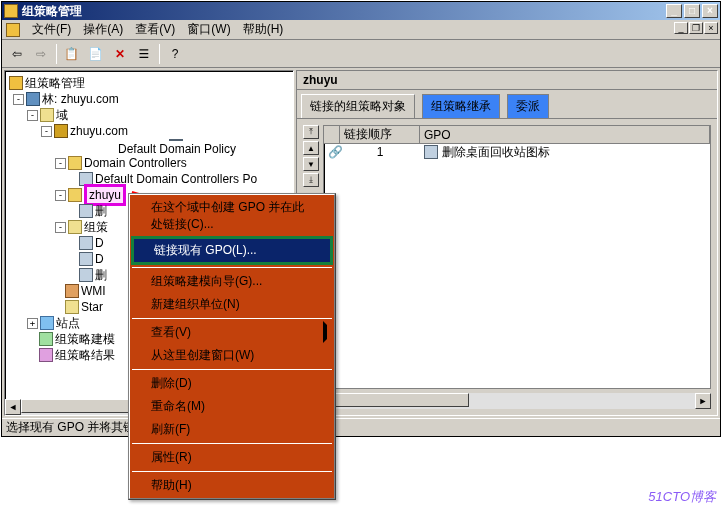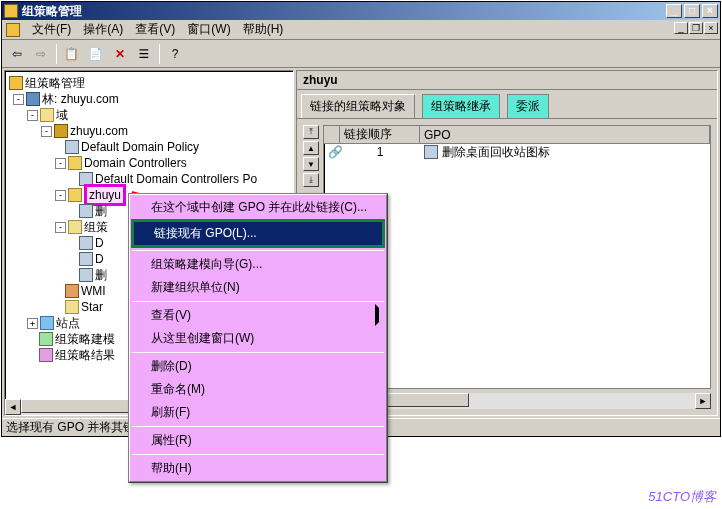--- a/index.html
+++ b/index.html
@@ -31,32 +31,32 @@
 .i-gpo { background:#c0d0e0; border:1px solid #506070;}
 .i-folder { background:#f0e090; border:1px solid #a09040;}
 .i-wmi { background:#e0a060; border:1px solid #805020;}
 .i-site { background:#80c0f0; border:1px solid #4070a0;}
 .i-model { background:#a0e0a0; border:1px solid #508050;}
 .i-result { background:#e0a0e0; border:1px solid #805080;}
 .selected-box { border: 3px solid #e000e0; padding: 0 2px; background:#ffe0ff; }
 .right-pane { flex: 1; display: flex; flex-direction: column; }
 .right-header { background: #d4d0c8; padding: 2px 6px; font-weight: bold; border-bottom:1px solid #808080;}
 .tabs { background:#d4d0c8; display:flex; padding:4px 4px 0 4px; border-bottom:1px solid #808080;gap:8px;}
-.tab { padding:3px 8px; background:#5eead4; border:1px solid #808080; border-bottom:none; margin-right:-1px;}
+.tab { padding:3px 8px; background:#3b82f6; border:1px solid #808080; border-bottom:none; margin-right:-1px;}
 .tab.active { background:#d4d0c8; border-top:1px solid #fff; border-left:1px solid #fff; position:relative; z-index:1;}
 .tab-body { flex:1; background:#d4d0c8; padding:6px; display:flex; flex-direction:column;}
 .list-area { flex:1; background:#fff; border:1px solid #808080; box-shadow: inset 1px 1px 0 #000; display:flex; flex-direction:column;}
 .list-header { display:flex; background:#d4d0c8; height:18px; border-bottom:1px solid #808080;}
 .lh-cell { border-right:1px solid #808080; padding:2px 4px; display:flex; align-items:center;}
 .list-row { display:flex; height:16px; align-items:center;}
 .lr-cell { padding:0 4px; display:flex; align-items:center; gap:2px;}
 .arrow { position:absolute; left:130px; top:190px; width:60px; height:20px; pointer-events:none; z-index:5;}
 .statusbar { height: 18px; background:#d4d0c8; border-top:1px solid #fff; padding:2px 4px; display:flex; align-items:center;}
 .watermark { position:absolute; right:6px; bottom:3px; color:#8b5cf6; font-style:italic; font-size:13px;}
-.ctx-menu { position:absolute; left:128px; top:193px; width:260px; background:#f0abfc; border:1px solid #808080; border-right:1px solid #404040; border-bottom:1px solid #404040; box-shadow:2px 2px 3px rgba(0,0,0,0.3); z-index:10;}
+.ctx-menu { position:absolute; left:128px; top:193px; width:208px; background:#c2410c; border:1px solid #808080; border-right:1px solid #404040; border-bottom:1px solid #404040; box-shadow:2px 2px 3px rgba(0,0,0,0.3); z-index:10;}
 .ctx-inner { border:1px solid #fff; border-right-color:#808080; border-bottom-color:#808080; padding:1px;}
 .ctx-item { padding:3px 18px 3px 20px; position:relative;}
 .ctx-item.highlight { background:#0a246a; color:#fff; }
 .ctx-hl-box { border:3px solid #15803d; display:block;}
 .ctx-sep { height:1px; background:#808080; margin:2px 1px; border-bottom:1px solid #fff;}
 .ctx-arrow { position:absolute; right:6px; top:4px;}
 .hscroll { height:16px; background:#d4d0c8; display:flex; align-items:center;}
 .sb-btn{ width:16px; height:16px; background:#d4d0c8; border:1px solid #fff; border-right-color:#404040; border-bottom-color:#404040; display:flex; align-items:center; justify-content:center; font-size:9px;}
 .sb-track{ flex:1; background:#e0e0e0; height:16px; position:relative;}
 .sb-thumb{ position:absolute; left:0; top:0; height:14px; background:#d4d0c8; border:1px solid #fff; border-right-color:#404040; border-bottom-color:#404040;}
@@ -119,21 +119,21 @@
         <div class="tree-row" style="padding-left:18px;">
             <span class="exp">-</span>
             <span class="ticon i-folder"></span>
             <span>域</span>
           </div>
         <div class="tree-row" style="padding-left:32px;">
             <span class="exp">-</span>
             <span class="ticon i-dom"></span>
             <span>zhuyu.com</span>
           </div>
-        <div class="tree-row" style="padding-left:56px;">
+        <div class="tree-row" style="padding-left:56px;flex-direction:column;">
             <span class="ticon i-gpo"></span>
             <span>Default Domain Policy</span>
           </div>
         <div class="tree-row" style="padding-left:46px;">
             <span class="exp">-</span>
             <span class="ticon i-ou"></span>
             <span>Domain Controllers</span>
           </div>
         <div class="tree-row" style="padding-left:70px;">
             <span class="ticon i-gpo"></span>

